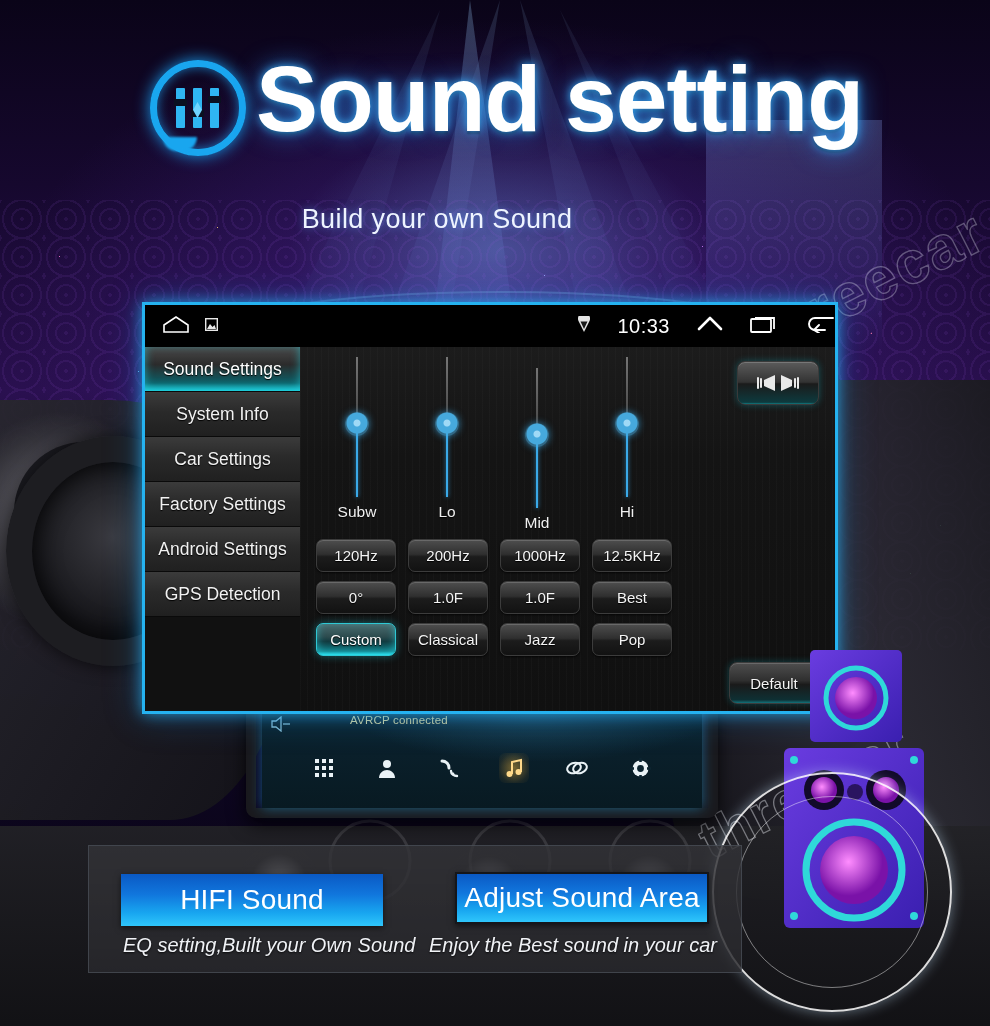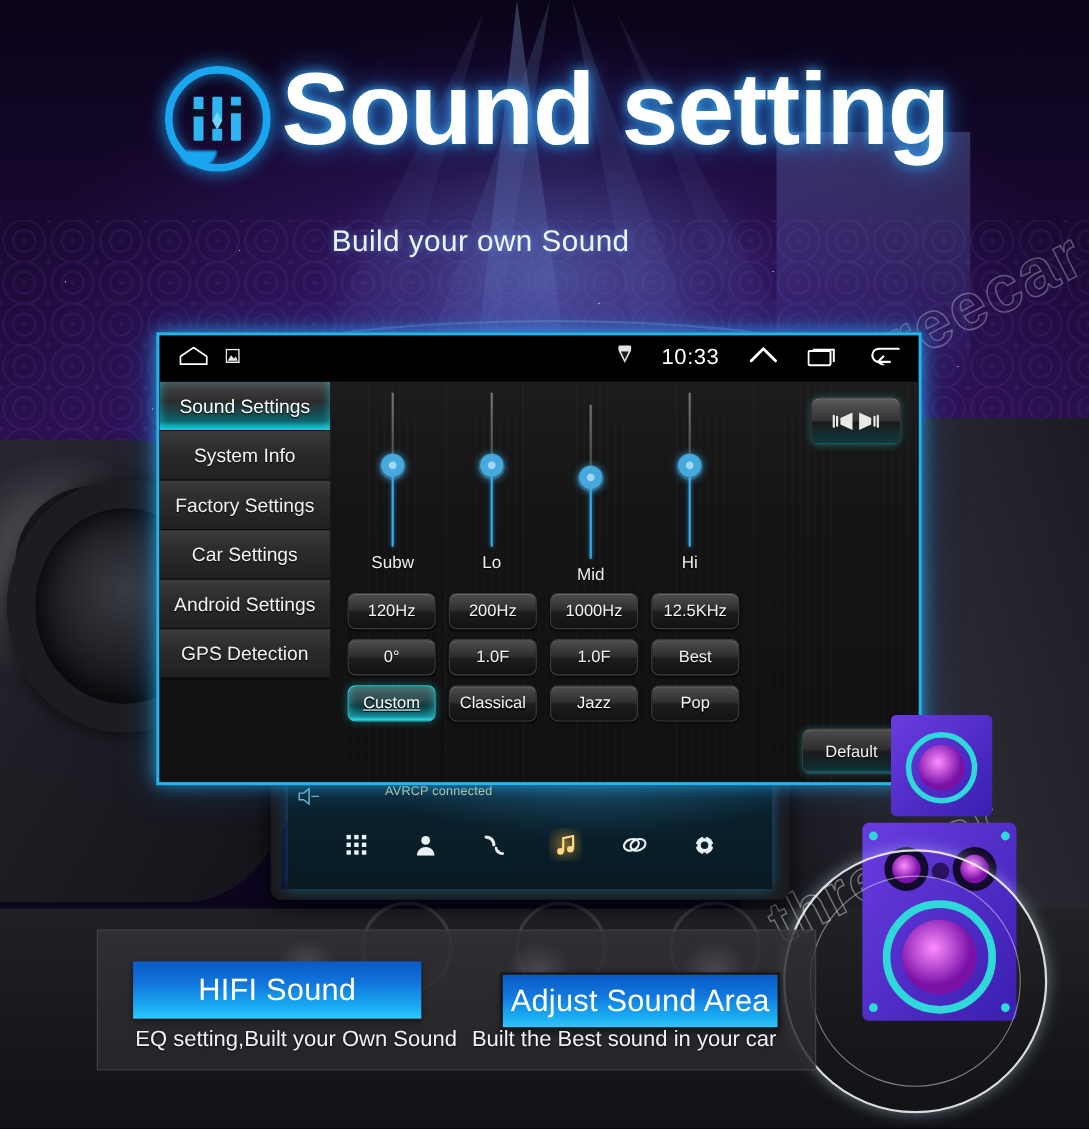--- a/index.html
+++ b/index.html
@@ -146,21 +146,21 @@
     z-index: 6;
   }
 
   
   #statusbar {
     position: relative; height: 42px; width: 100%;
     background: #000;
     display: flex; align-items: center;
   }
   #sb-left { display: flex; align-items: center; gap: 16px; padding-left: 18px; }
-  #sb-right { margin-left: auto; display: flex; align-items: flex-start; gap: 27px; padding-right: 16px; }
+  #sb-right { margin-left: auto; display: flex; align-items: center; gap: 27px; padding-right: 0; }
   #clock { font-size: 20px; color: #fff; letter-spacing: .5px; }
 
   
   #panel-body { display: flex; height: 367px; background: #0d0d0d; }
 
   
   #sidebar { width: 155px; flex: 0 0 155px; background: #111; }
   .side-item {
     height: 45px; display: flex; align-items: center; justify-content: center;
     color: #f2f2f2; font-size: 17.5px;
@@ -224,21 +224,20 @@
     border: 1px solid #3c3c3c;
     background: linear-gradient(180deg, #4e4e4e 0%, #2f2f2f 46%, #1c1c1c 54%, #121212 100%);
     box-shadow: inset 0 1px 0 rgba(255,255,255,.16), 0 1px 2px rgba(0,0,0,.7);
     text-shadow: 0 1px 1px #000;
   }
   .pill.sel {
     border: 1px solid #2ec8d4;
     background: linear-gradient(180deg, #4b6d70 0%, #2b4a4d 42%, #123b40 56%, #0c6a72 88%, #2ae0ee 100%);
     box-shadow: inset 0 -4px 9px rgba(45,225,240,.55), 0 0 8px rgba(35,200,215,.45);
     color: #fff;
-    text-decoration: underline;
   }
   #default-btn {
     position: absolute; right: 16px; bottom: 10px;
     width: 90px; height: 42px; border-radius: 8px;
     display:flex; align-items:center; justify-content:center;
     font-size: 15px; color: #f4f4f4;
     border: 1px solid #3c3c3c;
     background: linear-gradient(180deg, #4e4e4e 0%, #2f2f2f 44%, #1a1a1a 54%, #0e3034 92%, #13727a 100%);
     box-shadow: inset 0 1px 0 rgba(255,255,255,.16), 0 0 7px rgba(20,190,205,.3);
     text-shadow: 0 1px 1px #000;
@@ -309,24 +308,25 @@
       linear-gradient(180deg, rgba(70,70,76,.5), rgba(30,30,34,.6));
   }
   .cta {
     position: absolute; height: 52px;
     display: flex; align-items: center; justify-content: center;
     font-size: 28px; color: #ffffff; letter-spacing: .2px;
     background: linear-gradient(180deg, #0a59c4 0%, #1177dd 40%, #18a6f0 75%, #2fc6fb 100%);
     box-shadow: 0 2px 6px rgba(0,0,0,.55);
   }
   #cta1 { left: 32px; top: 28px; width: 262px; }
-  #cta2 { left: 366px; top: 38px; width: 254px; border: 2px solid #15161a; }
+  #cta2 { left: 366px; top: 26px; width: 254px; border: 2px solid #15161a; }
   .cta-sub {
     position: absolute; top: 88px; font-size: 20px; color: #f0f2f6;
     text-shadow: 0 1px 2px rgba(0,0,0,.8);
+    font-style: italic;
   }
   #sub1 { left: 34px; }
   #sub2 { left: 340px; }
 </style>
 </head>
 <body>
 
 <div id="stage"></div>
 
 <svg id="beams" viewBox="0 0 990 500">
@@ -531,24 +531,24 @@
   <div id="panel-body">
 
     <div id="sidebar">
       <div class="side-item active">
         <span>Sound Settings</span>
       </div>
       <div class="side-item">
         <span>System Info</span>
       </div>
       <div class="side-item">
+        <span>Car Settings</span>
+      </div>
+      <div class="side-item">
         <span>Factory Settings</span>
-      </div>
-      <div class="side-item">
-        <span>Car Settings</span>
       </div>
       <div class="side-item">
         <span>Android Settings</span>
       </div>
       <div class="side-item">
         <span>GPS Detection</span>
       </div>
     </div>
 
     <div id="content">
@@ -618,14 +618,14 @@
 
     </div>
   </div>
 </div>
 
 <div id="banner">
   <div id="banner-bg"></div>
   <div class="cta" id="cta1">HIFI Sound</div>
   <div class="cta-sub" id="sub1">EQ setting,Built your Own Sound</div>
   <div class="cta" id="cta2">Adjust Sound Area</div>
-  <div class="cta-sub" id="sub2">Built the Best sound in your car</div>
+  <div class="cta-sub" id="sub2">Enjoy the Best sound in your car</div>
 </div>
 
 </body></html>

